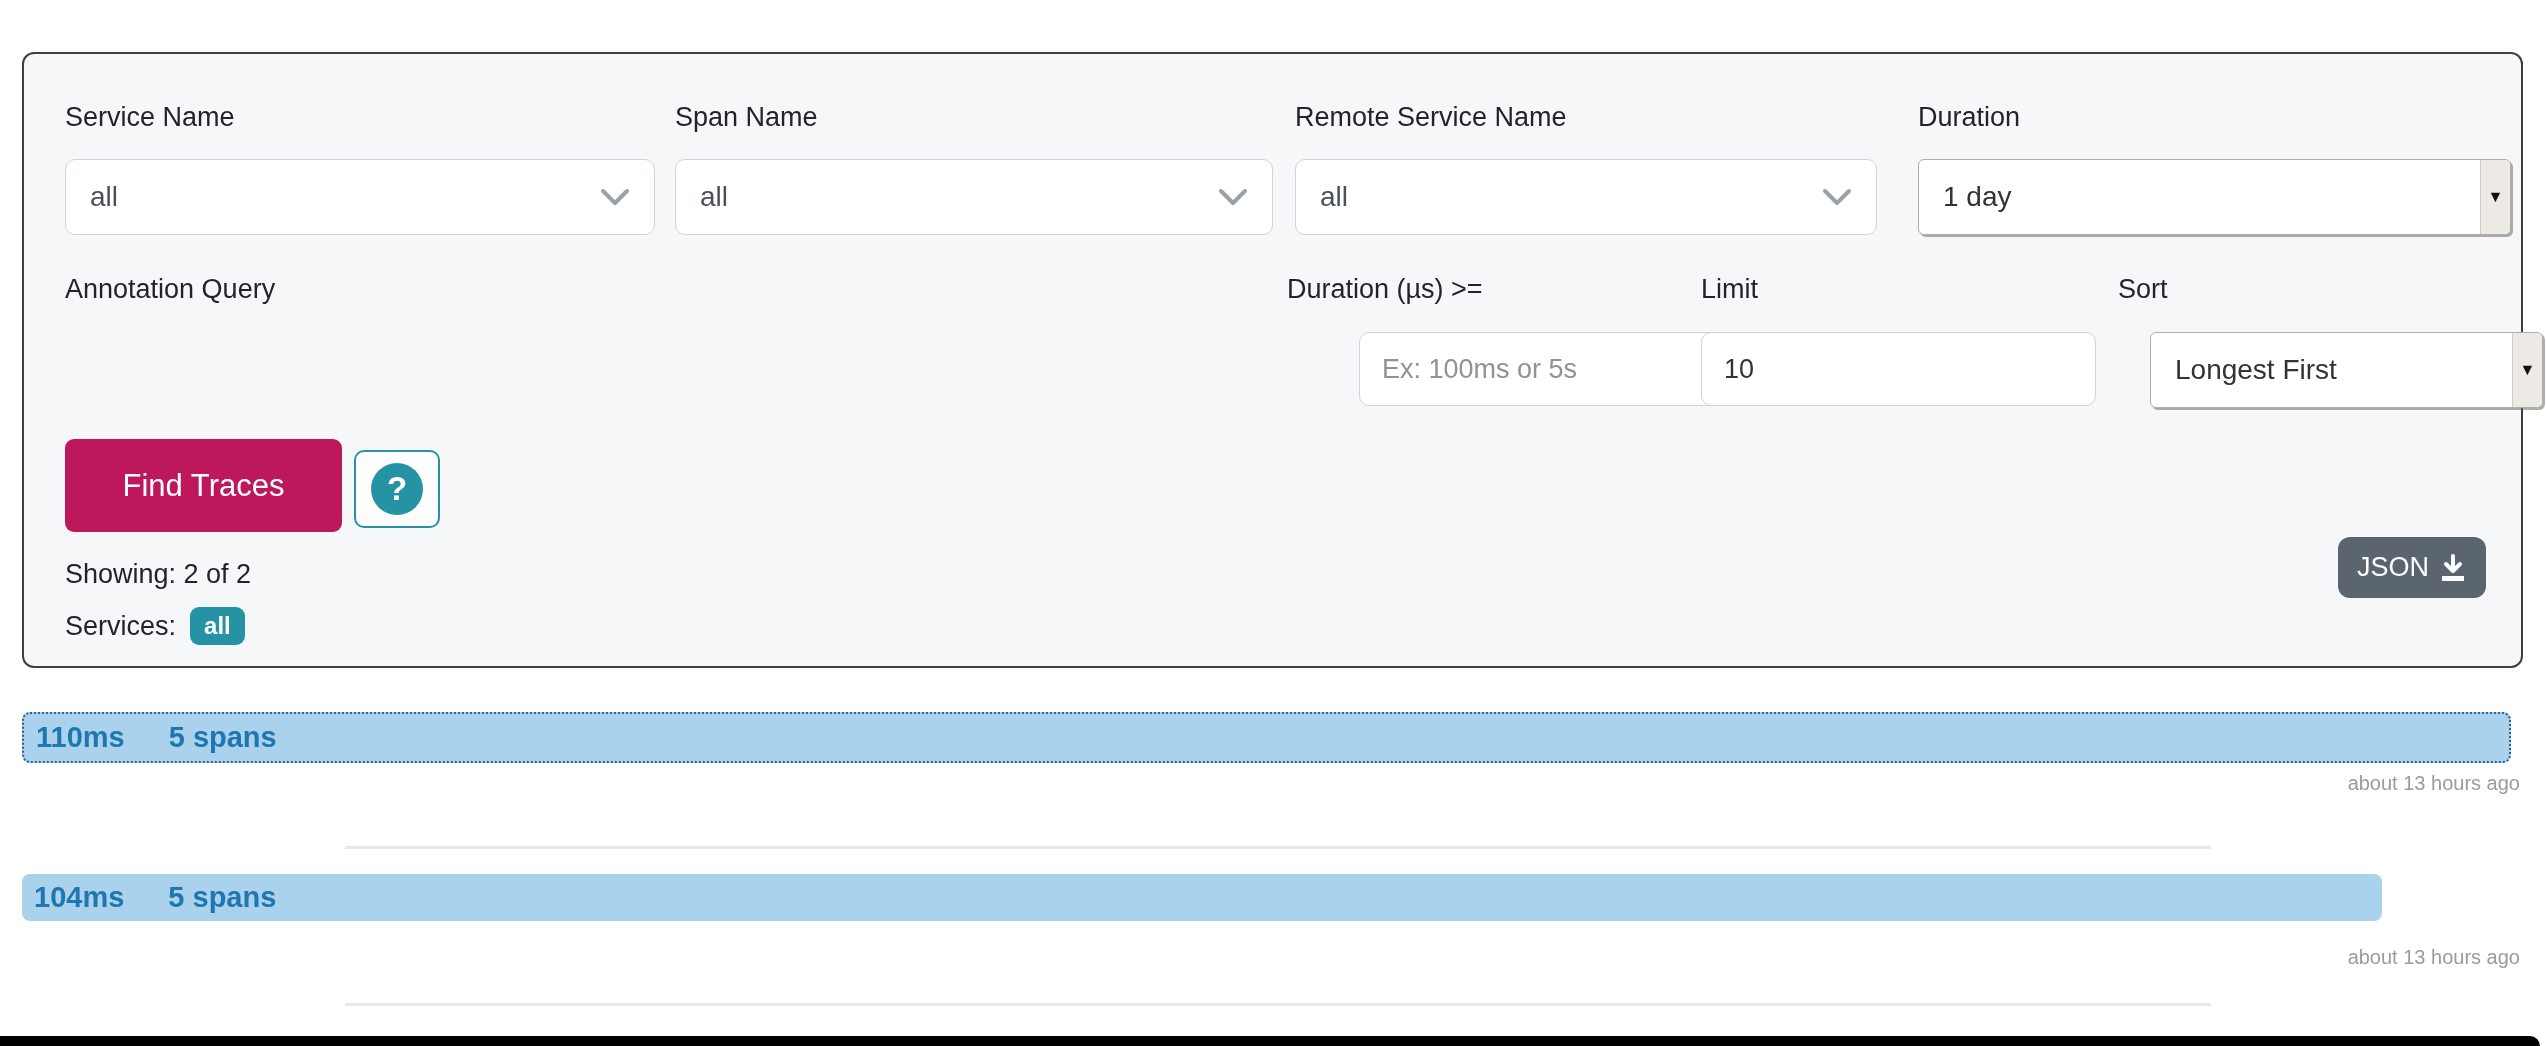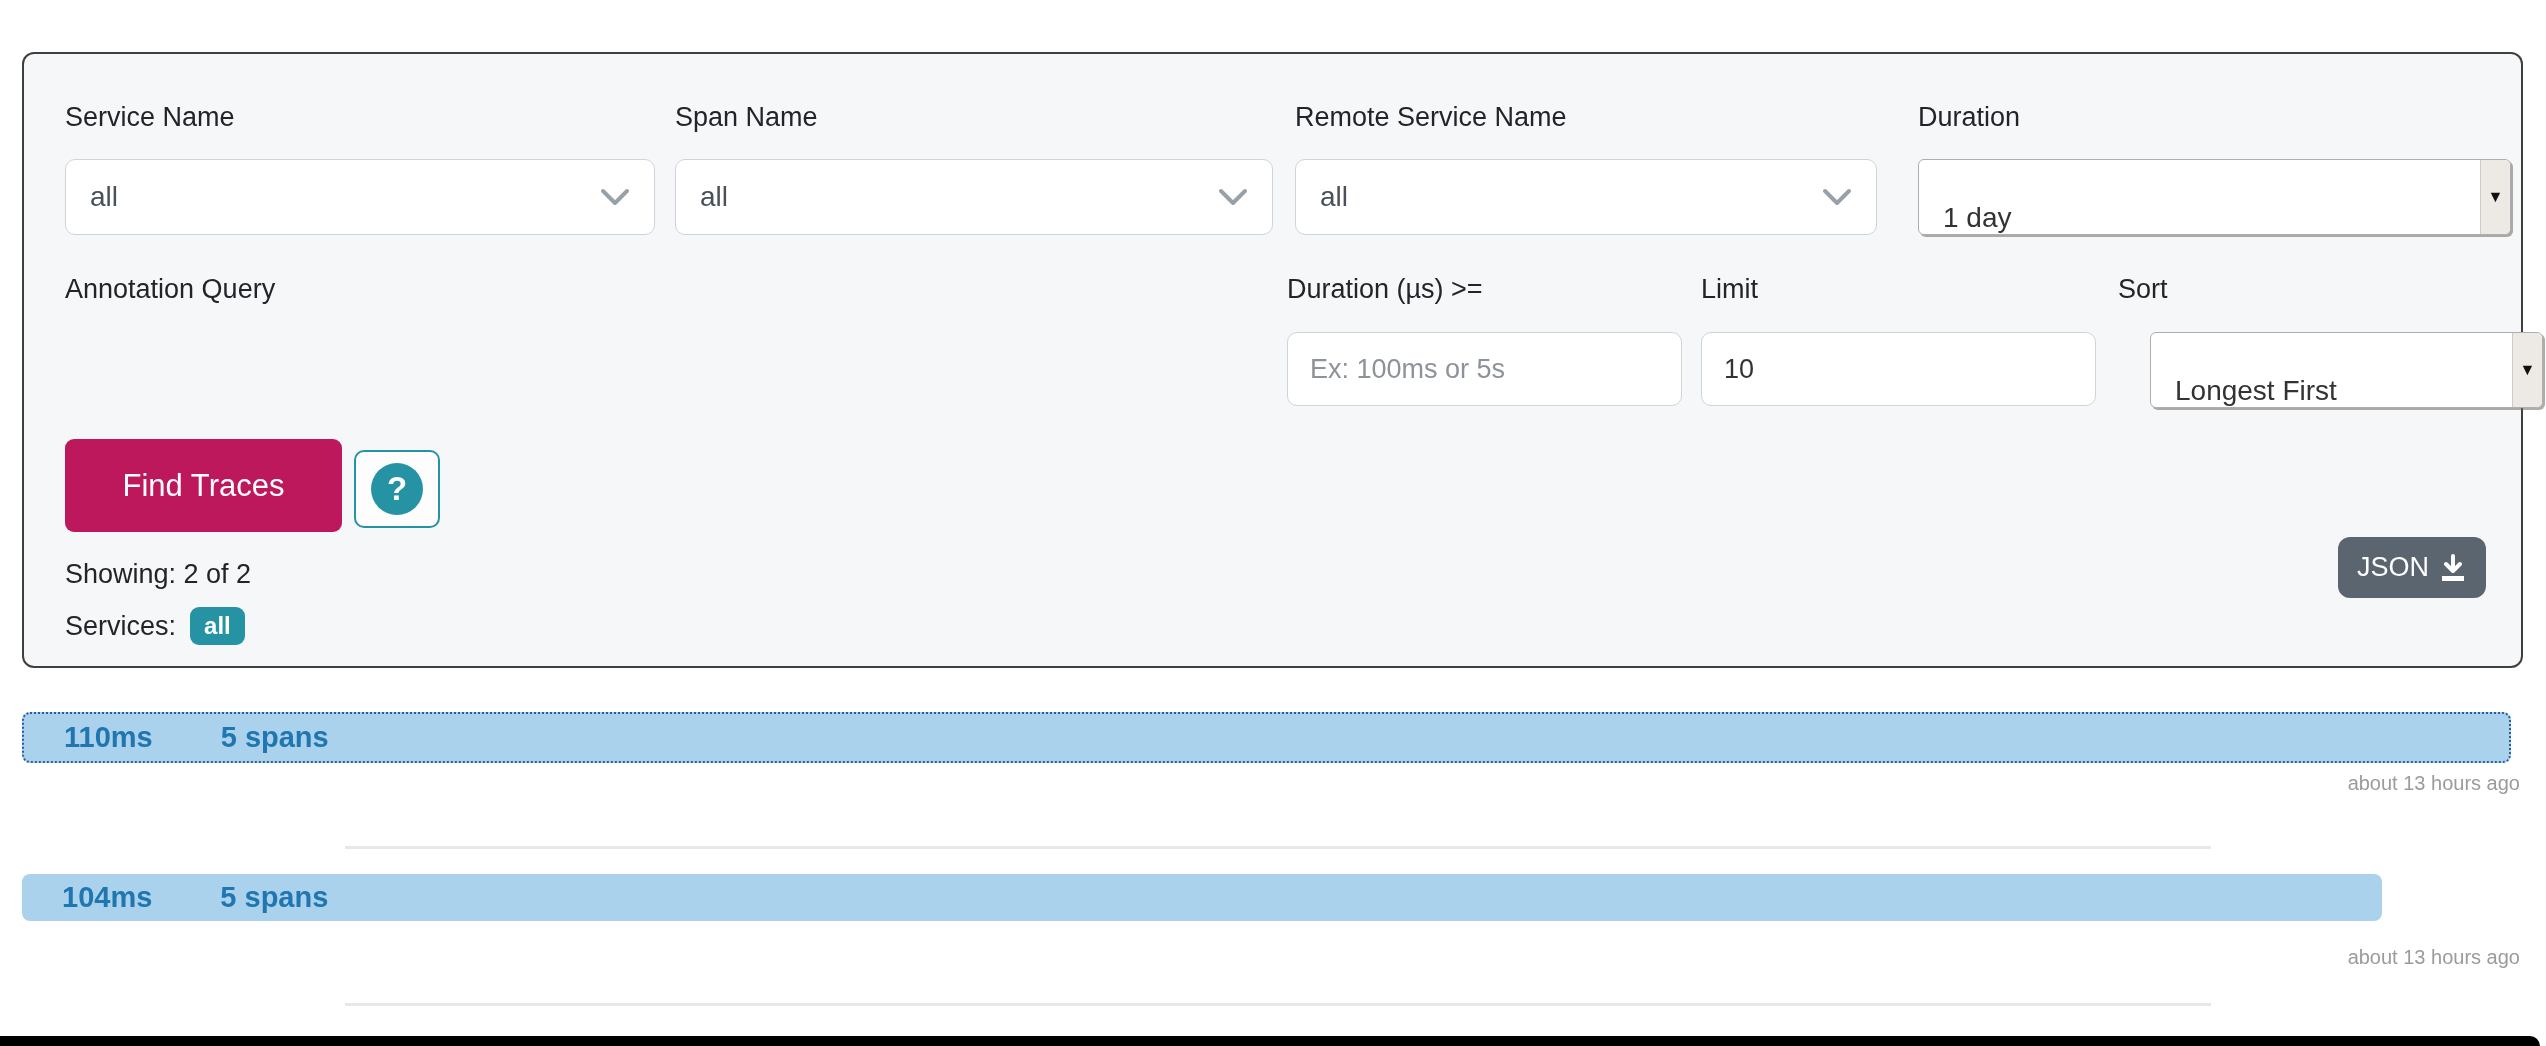--- a/index.html
+++ b/index.html
@@ -22,36 +22,36 @@
 
   .selbox { position:absolute; height:76px; background:#ffffff; border:1px solid #ced4da;
             border-radius:10px; display:flex; align-items:center; padding:0 24px;
             font-size:28px; color:#495057; cursor:pointer; }
   .sel-service { left:41px;   top:105px; width:590px; }
   .sel-span    { left:651px;  top:105px; width:598px; }
   .sel-remote  { left:1271px; top:105px; width:582px; }
   .selbox .chev { margin-left:auto; display:flex; align-items:center; }
 
   .native { position:absolute; height:76px; background:#ffffff; border:1px solid #aeaeae;
-            border-radius:6px; display:flex; align-items:flex-end; padding:0 24px;
+            border-radius:6px; display:flex; align-items:center; padding:0 24px;
             font-size:28px; color:#333; cursor:pointer;
             box-shadow:2px 2px 0 rgba(110,105,100,.55); }
   .native .marker { position:absolute; right:0; top:0; bottom:0; width:30px;
             background:#edeae6; border-left:1px solid #cfccc8;
             border-radius:0 6px 6px 0; display:flex; align-items:center; justify-content:center;
             font-size:16px; color:#111; }
   .nat-lookback { left:1894px; top:105px; width:593px; }
   .nat-sort     { left:2094px; top:278px; width:393px;margin-left:32px; }
 
   .txt { position:absolute; height:74px; background:#fff; border:1px solid #ced4da;
          border-radius:10px; padding:0 22px; font-size:27px; color:#333;
          font-family:"Liberation Sans", sans-serif; outline:none; }
   .txt::placeholder { color:#8d9399; opacity:1; }
   .in-annot    { left:41px;   top:278px; width:1198px; }
-  .in-duration { left:1263px; top:278px; width:395px; }
+  .in-duration { left:1335px; top:278px; width:395px; }
   .in-limit    { left:1677px; top:278px; width:395px; }
 
   .btn-find { position:absolute; left:41px; top:385px; width:277px; height:93px;
               background:#be185d; color:#ffffff; border:none; border-radius:9px;
               font-size:31px; font-family:"Liberation Sans", sans-serif; cursor:pointer; }
   .btn-help { position:absolute; left:330px; top:396px; width:86px; height:78px;
               background:#fdfdfd; border:2px solid #2693a5; border-radius:10px;
               display:flex; align-items:center; justify-content:center; cursor:pointer; }
   .help-circle { width:52px; height:52px; border-radius:50%; background:#2693a5;
               color:#fff; font-size:33px; font-weight:bold; display:flex;
@@ -65,21 +65,21 @@
 
   .btn-json { position:absolute; left:2314px; top:483px; width:148px; height:61px;
               background:#5a6570; color:#fff; border:none; border-radius:12px;
               font-size:27px; font-family:"Liberation Sans", sans-serif;
               display:flex; align-items:center; justify-content:center; gap:10px;
               cursor:pointer; }
 
   
   .trace-bars { position:absolute; left:22px; top:0; width:2489px; }
   .bar { position:absolute; height:47px; background:#abd2ec; border-radius:8px;
-         display:flex; align-items:center; padding-left:40px; cursor:pointer;gap:24px; }
+         display:flex; align-items:center; padding-left:12px; cursor:pointer; }
   .bar.dotted { border:2px dotted #2a5e9e; height:51px; }
   .bar-1 { top:712px; }
   .bar-2 { top:874px; }
   .bar .dur { font-size:29px; font-weight:bold; color:#1f76b0; }
   .bar .spans { font-size:29px; font-weight:bold; color:#1f76b0; margin-left:44px; }
   .age { position:absolute; right:26px; font-size:20px; color:#9b9b9b; }
   .age-1 { top:772px; }
   .age-2 { top:946px; }
   .sep { position:absolute; left:345px; width:1866px; height:3px; background:#e8e8e8; }
   .sep-1 { top:846px; }

